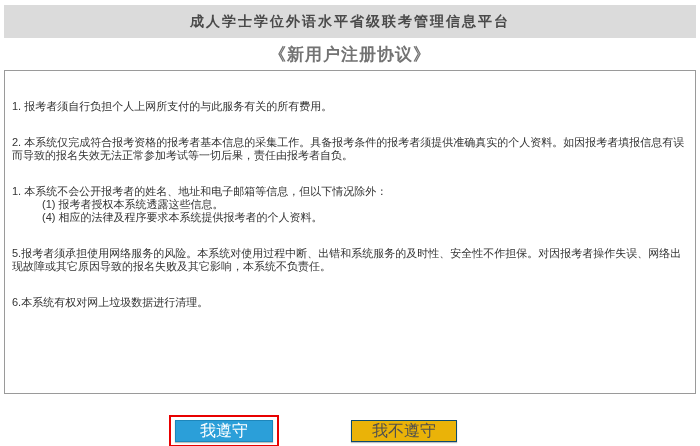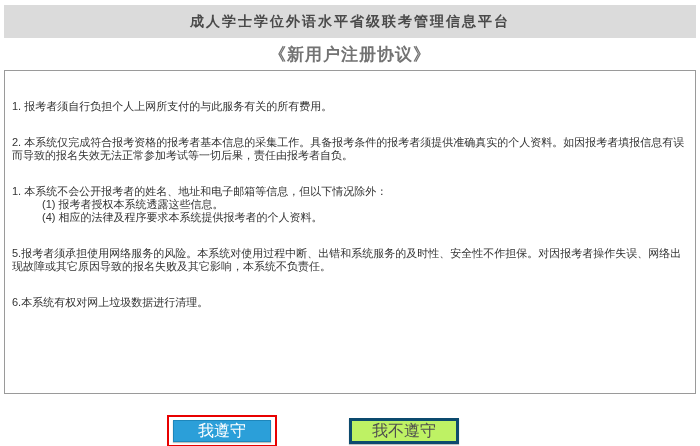--- a/index.html
+++ b/index.html
@@ -89,22 +89,22 @@
     cursor: pointer;
     white-space: nowrap;
   }
   .btn-agree {
     background: #2b9fd9;
     border: 1px solid #1d86bb;
     color: #ffffff;
     box-shadow: 0 1px 1px rgba(0,0,0,0.25);
   }
   .btn-disagree {
-    background: #bef264;
-    border: 3px solid #0c4a6e;
+    background: #eab308;
+    border: 1px solid #0c4a6e;
     color: #4f4f4f;
     padding: 3px 20px;
     box-shadow: 0 1px 1px rgba(0,0,0,0.25);
   }
 </style>
 </head>
 <body>
 
 <div class="page">
 

